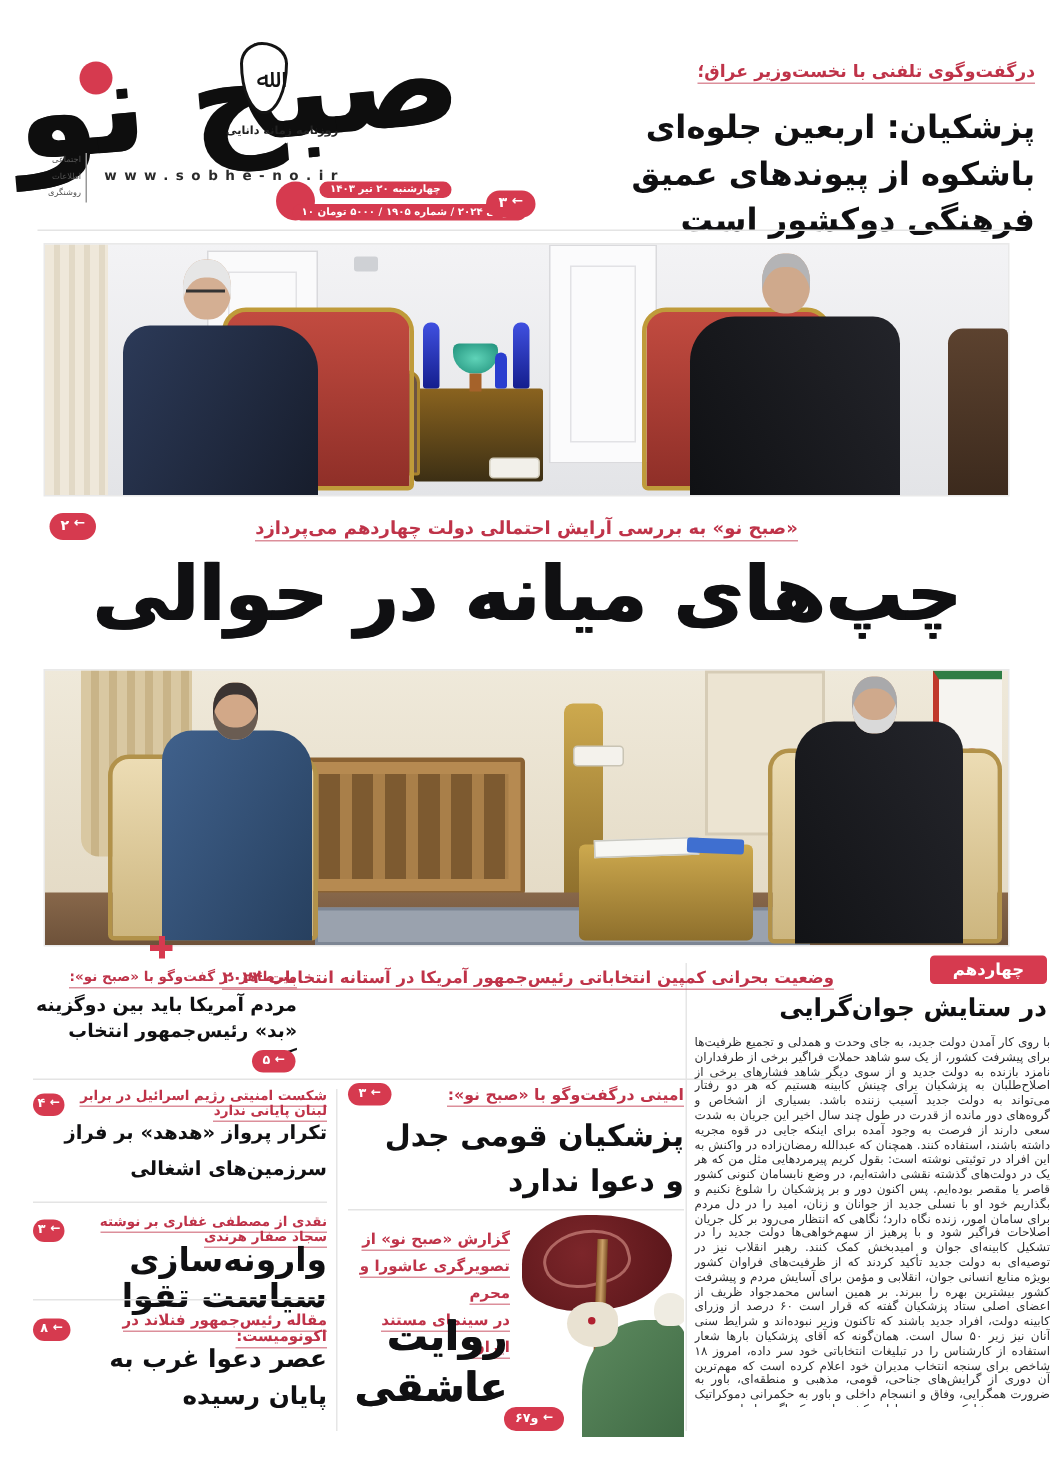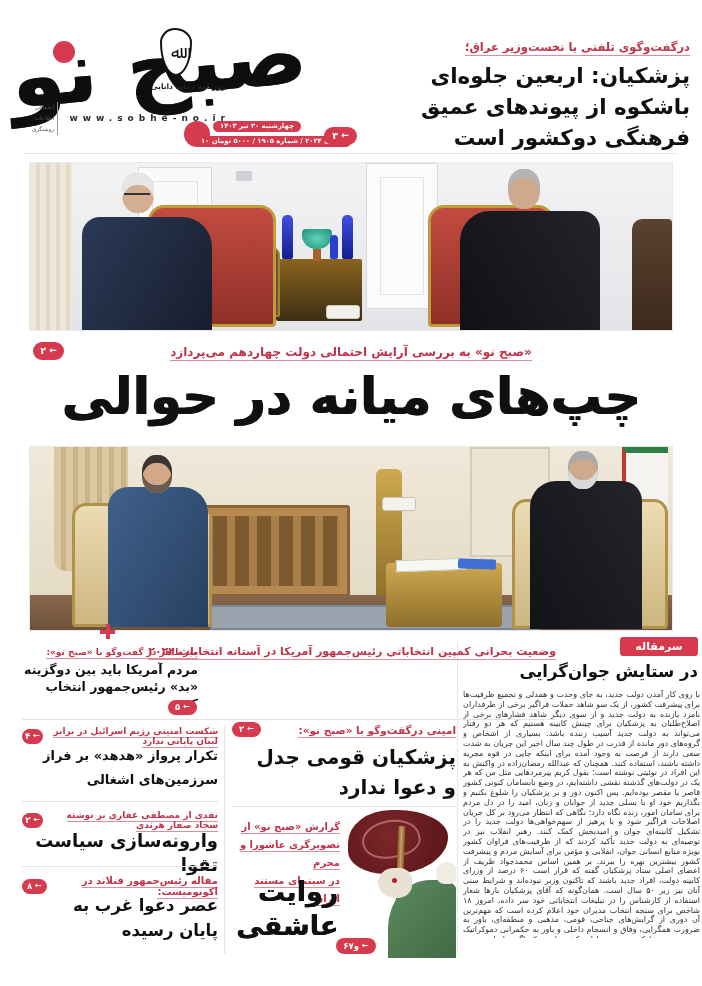--- a/index.html
+++ b/index.html
@@ -43,21 +43,21 @@
     </div>
     <div class="abs pill" style="left:195px;top:136px;padding:2px 6px;font-size:6.8px;border-radius:7px">
       <span>۱۰ جولای ۲۰۲۴ / شماره ۱۹۰۵ / ۵۰۰۰ تومان</span>
     </div>
   </div>
 
   <div class="abs" style="left:352px;top:40px;width:338px">
     <div class="kicker" style="font-size:11.5px">
       <span class="u">درگفت‌وگوی تلفنی با نخست‌وزیر عراق؛</span>
     </div>
-    <div class="hl" style="margin-top:6px;font-size:21.5px;line-height:31px">پزشکیان: اربعین جلوه‌ای باشکوه از پیوندهای عمیق فرهنگی دوکشور است</div>
+    <div class="hl" style="margin-top:16px;font-size:21.5px;line-height:31px">پزشکیان: اربعین جلوه‌ای باشکوه از پیوندهای عمیق فرهنگی دوکشور است</div>
   </div>
   <div class="abs pill" style="left:324px;top:127px;width:33px;height:18px">
     <span class="num">۳</span>
       <span class="arr">←</span>
   </div>
 
   <div class="div-h" style="left:25px;top:153px;width:652px"></div>
 
   <div class="photo" style="left:30px;top:163px;width:642px;height:167px">
     <div class="ph" style="inset:0;background:linear-gradient(#f3f3f5,#e3e4e7)"></div>
@@ -118,21 +118,21 @@
     <div class="ph" style="left:366px;top:112px;width:70px;height:12px;background:#f7f7f4;border:1px solid #c9c9c2;transform:rotate(-2deg)"></div>
     <div class="ph" style="left:428px;top:112px;width:38px;height:10px;background:#3f6fd0;border-radius:2px;transform:rotate(2deg)"></div>
   </div>
 
   <div class="div-v" style="left:457px;top:642px;height:312px"></div>
   <div class="div-v" style="left:224px;top:726px;height:228px"></div>
   <div class="div-h" style="left:22px;top:719px;width:534px"></div>
 
   <div class="abs" style="left:462px;top:636px;width:238px;height:322px">
     <div class="pill" style="position:absolute;right:2px;top:1px;width:78px;height:19px;font-size:11px;border-radius:3px">
-      <span>سرمقاله</span>
+      <span>چهاردهم</span>
     </div>
     <div class="hl" style="position:absolute;right:2px;top:26px;width:234px;font-size:16.5px">در ستایش جوان‌گرایی</div>
     <div class="body-text" style="position:absolute;right:0;top:54px;width:237px;height:248px;overflow:hidden">با روی کار آمدن دولت جدید، به جای وحدت و همدلی و تجمیع ظرفیت‌ها برای پیشرفت کشور، از یک سو شاهد حملات فراگیر برخی از طرفداران نامزد بازنده به دولت جدید و از سوی دیگر شاهد فشارهای برخی از اصلاح‌طلبان به پزشکیان برای چینش کابینه هستیم که هر دو رفتار می‌تواند به دولت جدید آسیب زننده باشد. بسیاری از اشخاص و گروه‌های دور مانده از قدرت در طول چند سال اخیر این جریان به شدت سعی دارند از فرصت به وجود آمده برای اینکه جایی در قوه مجریه داشته باشند، استفاده کنند. همچنان که عبدالله رمضان‌زاده در واکنش به این افراد در توئیتی نوشته است: بقول کریم پیرمردهایی مثل من که هر یک در دولت‌های گذشته نقشی داشته‌ایم، در وضع نابسامان کنونی کشور قاصر یا مقصر بوده‌ایم. پس اکنون دور و بر پزشکیان را شلوغ نکنیم و بگذاریم خود او با نسلی جدید از جوانان و زنان، امید را در دل مردم برای سامان امور، زنده نگاه دارد؛ نگاهی که انتظار می‌رود بر کل جریان اصلاحات فراگیر شود و با پرهیز از سهم‌خواهی‌ها دولت جدید را در تشکیل کابینه‌ای جوان و امیدبخش کمک کنند. رهبر انقلاب نیز در توصیه‌ای به دولت جدید تأکید کردند که از ظرفیت‌های فراوان کشور بویژه منابع انسانی جوان، انقلابی و مؤمن برای آسایش مردم و پیشرفت کشور بیشترین بهره را ببرند. بر همین اساس محمدجواد ظریف از اعضای اصلی ستاد پزشکیان گفته که قرار است ۶۰ درصد از وزرای کابینه دولت، افراد جدید باشند که تاکنون وزیر نبوده‌اند و شرایط سنی آنان نیز زیر ۵۰ سال است. همان‌گونه که آقای پزشکیان بارها شعار استفاده از کارشناس را در تبلیغات انتخاباتی خود سر داده، امروز ۱۸ شاخص برای سنجه انتخاب مدیران خود اعلام کرده است که مهم‌ترین آن دوری از گرایش‌های جناحی، قومی، مذهبی و منطقه‌ای، باور به ضرورت همگرایی، وفاق و انسجام داخلی و باور به حکمرانی دموکراتیک و ضرورت مشارکت مردم در اداره کشور است که اگر براساس همین شعارهای سرداده شده، کابینه چینش شود، قطعاً راه رسیدن به پیشرفت و توسعه کشور هموارتر خواهد شد.</div>
   </div>
 
   <div class="abs" style="left:138px;top:645px;width:418px">
     <div class="kicker" style="font-size:11px">
       <span class="u">وضعیت بحرانی کمپین انتخاباتی رئیس‌جمهور آمریکا در آستانه انتخابات ۲۰۲۴</span>
     </div>
   </div>
@@ -163,21 +163,21 @@
 
   <div class="div-h" style="left:22px;top:801px;width:196px"></div>
 
   <div class="krow" style="left:22px;top:810px;width:196px">
     <span class="kicker" style="font-size:9px"><span class="u">نقدی از مصطفی غفاری بر نوشته سجاد صفار هرندی</span></span>
     <span class="pill" style="width:29px;height:15px;font-size:8.5px">
       <span>۳</span>
         <span class="arr">←</span>
     </span>
   </div>
-  <div class="abs hl" style="left:22px;top:829px;width:196px;font-size:18px;line-height:24px">وارونه‌سازی سیاست تقوا</div>
+  <div class="abs hl" style="left:22px;top:829px;width:196px;font-size:22px;line-height:24px">وارونه‌سازی سیاست تقوا</div>
 
   <div class="div-h" style="left:22px;top:866px;width:196px"></div>
 
   <div class="krow" style="left:22px;top:875px;width:196px">
     <span class="kicker" style="font-size:10px"><span class="u">مقاله رئیس‌جمهور فنلاند در اکونومیست:</span></span>
     <span class="pill" style="width:29px;height:15px;font-size:8.5px">
       <span>۸</span>
         <span class="arr">←</span>
     </span>
   </div>

